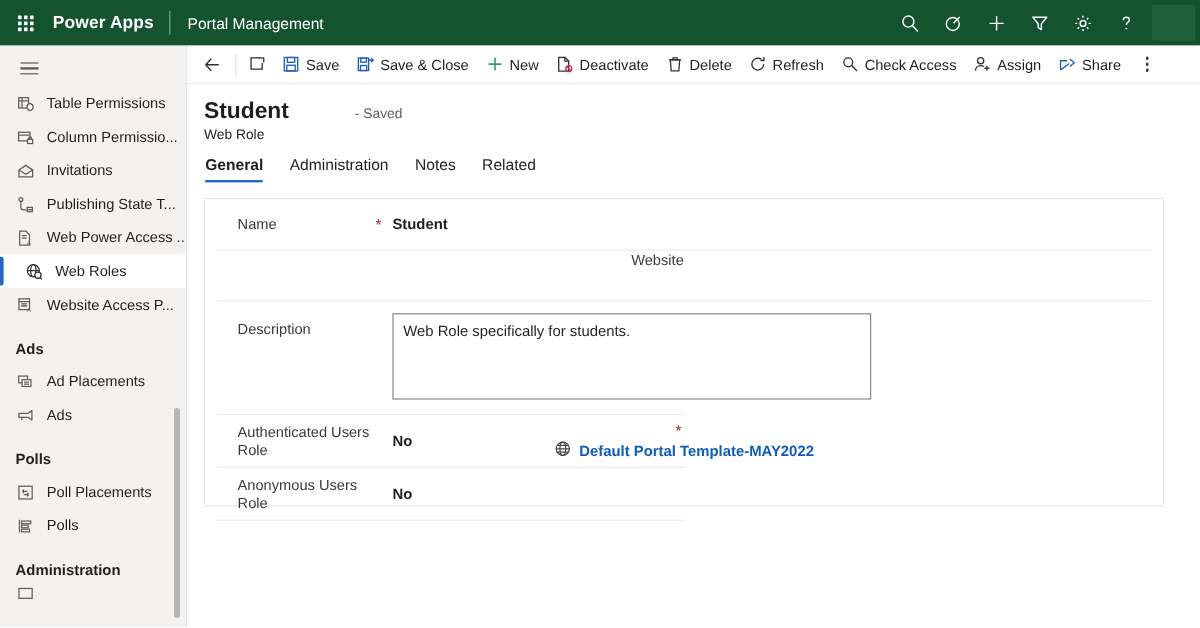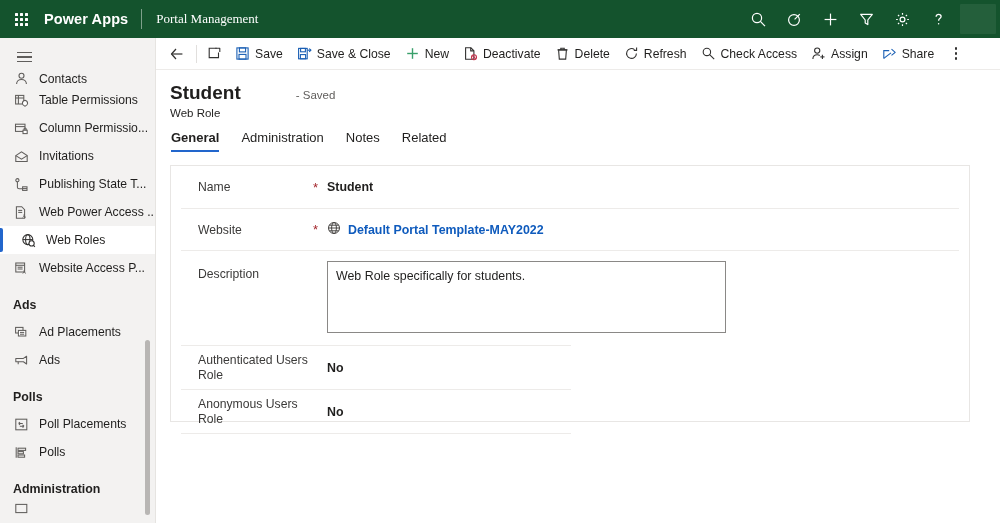--- a/index.html
+++ b/index.html
@@ -24,21 +24,21 @@
     display: grid; grid-template-columns: repeat(3, 3px); grid-template-rows: repeat(3, 3px);
     gap: 2px;
   }
   .waffle-grid i { display: block; width: 3px; height: 3px; background: #fff; border-radius: 0.5px; }
   .brand {
     color: #fff; font-size: 14.5px; font-weight: 700; letter-spacing: .1px;
     padding: 0 13px 0 2px; white-space: nowrap;
   }
   .brand-sep { width: 1px; height: 20px; background: rgba(255,255,255,.45); }
   .appname {
-    color: #fff; font-size: 13px; font-weight: 400; padding-left: 14px; white-space: nowrap; font-family: Liberation Serif, serif;
+    color: #fff; font-size: 13px; font-weight: 400; padding-left: 14px; white-space: nowrap;
   }
   .topbar-right {
     margin-left: auto; display: flex; align-items: center; height: 38px;
   }
   .tb-icon {
     width: 36px; height: 38px; display: flex; align-items: center; justify-content: center;
     cursor: pointer;
   }
   .tb-icon svg { display: block; }
   .avatar-slot {
@@ -146,21 +146,21 @@
     font-size: 12.2px; color: #3b3a39; line-height: 16px;
   }
   .field .req {
     width: 14px; flex: 0 0 14px; color: #a4262c; font-size: 13px; line-height: 16px;
   }
   .field .val {
     font-size: 12.4px; color: #201f1e; font-weight: 600; line-height: 16px;
   }
   .field-name { height: 42px; align-items: center; }
   .field-name .lbl, .field-name .req { line-height: normal; }
-  .field-site { height: 41px; align-items: center; }
+  .field-site { height: 41px; align-items: center; flex-direction: column; }
   .link-val {
     display: flex; align-items: center; gap: 7px;
     color: #0f5bbd; font-size: 12.4px; font-weight: 700; cursor: pointer;
   }
   .divider { height: 1px; background: #edebe9; margin: 0 10px; }
   .divider-narrow { height: 1px; background: #edebe9; margin: 0 0 0 10px; width: 390px; }
 
   .field-desc { padding: 10px 0 12px 0; }
   .field-desc .lbl { padding-top: 5px; }
   .textarea {
@@ -337,29 +337,20 @@
     <div class="ham">
       <div class="ham-lines">
           <i></i>
           <i></i>
           <i></i>
         </div>
     </div>
 
     <div class="navscroll">
 
-      <div class="nav-item clipped">
-        <span class="nic">
-          <svg width="15" height="15" viewBox="0 0 15 15" fill="none" stroke="#605e5c" stroke-width="1.1">
-            <circle cx="7.5" cy="4.8" r="2.5"></circle>
-              <path d="M2.6 13c0-2.7 2.2-4.5 4.9-4.5s4.9 1.8 4.9 4.5"></path>
-          </svg>
-        </span>
-        <span>Contacts</span>
-      </div>
 
       <div class="nav-item">
         <span class="nic">
           <svg width="15" height="15" viewBox="0 0 15 15" fill="none" stroke="#605e5c" stroke-width="1.05">
             <rect x="1.6" y="2.4" width="8.2" height="8.6"></rect>
               <line x1="1.6" y1="5" x2="9.8" y2="5"></line>
               <line x1="4.4" y1="2.4" x2="4.4" y2="11"></line>
             <path d="M11 7.2c1.8.5 2.6 1.6 2.6 3.1 0 1.3-1.2 2.4-2.6 2.9-1.4-.5-2.6-1.6-2.6-2.9 0-1.5.8-2.6 2.6-3.1z" fill="#fff"></path>
           </svg>
         </span>

